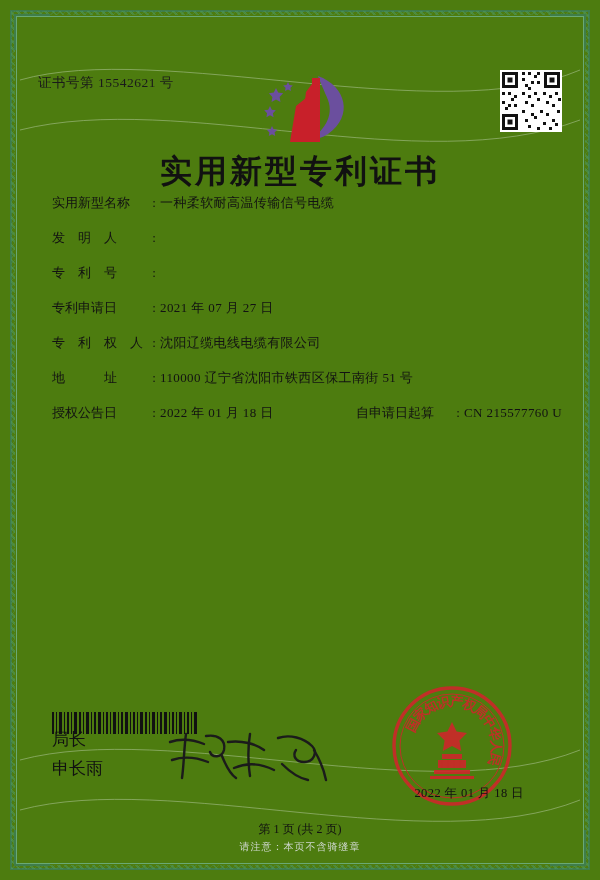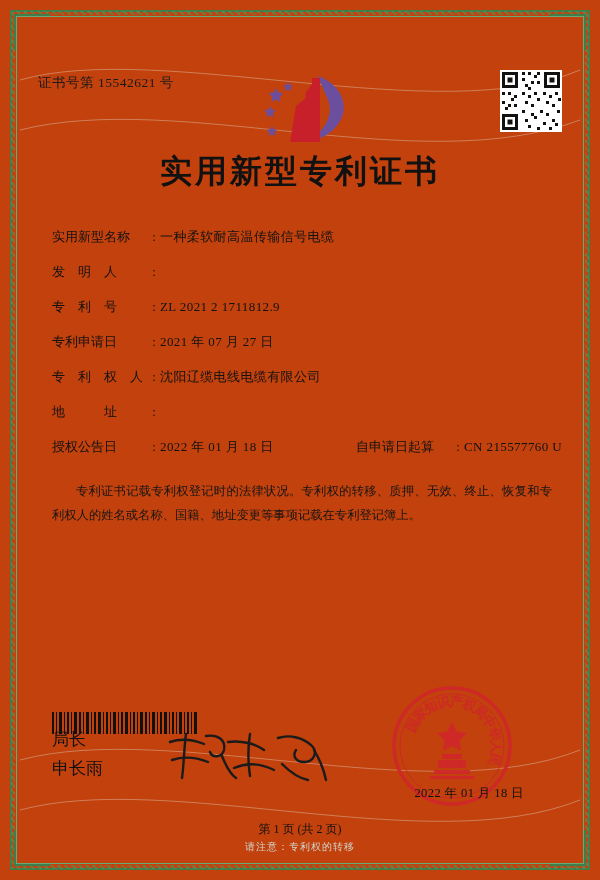--- a/index.html
+++ b/index.html
@@ -7,21 +7,21 @@
     padding: 0;
     background: #ffffff;
   }
   body {
     font-family: "Liberation Serif", "DejaVu Serif", serif;
   }
   .page {
     position: relative;
     width: 600px;
     height: 880px;
-    background: #c2410c;
+    background: #4d7c0f;
     overflow: hidden;
   }
   
   .border-outer {
     position: absolute;
     left: 10px;
     top: 10px;
     right: 10px;
     bottom: 10px;
     border: 2px solid #3f7d4a;
@@ -111,21 +111,20 @@
     margin-top: 10px;
     text-align: center;
     font-size: 32px;
     font-weight: bold;
     letter-spacing: 3px;
     color: #111;
     font-family: Liberation Sans, sans-serif;
   }
 
   .fields {
-    margin-top: 34px;
     padding-left: 18px;
   }
   .field-row {
     display: flex;
     align-items: baseline;
     margin-bottom: 17px;
     font-size: 13px;
     color: #121212;
   }
   .field-label {
@@ -344,53 +343,52 @@
       </div>
 
       <div class="field-row">
         <span class="field-label">发　明　人</span>
         <span class="field-colon">:</span>
       </div>
 
       <div class="field-row">
         <span class="field-label">专　利　号</span>
         <span class="field-colon">:</span>
-        <span class="field-value">ZL 2021 2 1711812.9</span>
       </div>
 
       <div class="field-row">
         <span class="field-label">专利申请日</span>
         <span class="field-colon">:</span>
         <span class="field-value">2021 年 07 月 27 日</span>
       </div>
 
       <div class="field-row">
         <span class="field-label">专　利　权　人</span>
         <span class="field-colon">:</span>
         <span class="field-value">沈阳辽缆电线电缆有限公司</span>
       </div>
 
       <div class="field-row">
         <span class="field-label">地　　　址</span>
         <span class="field-colon">:</span>
+        <span class="field-value">110000 辽宁省沈阳市铁西区保工南街 51 号</span>
       </div>
 
       <div class="field-row dual">
         <span class="field-label">授权公告日</span>
         <span class="field-colon">:</span>
         <span class="field-value">2022 年 01 月 18 日</span>
         <span class="field-label2">自申请日起算</span>
         <span class="field-colon">:</span>
         <span class="field-value">CN 215577760 U</span>
       </div>
 
     </div>
 
     <div class="paragraphs">
-      <p>专利证书记载专利权登记时的法律状况。专利权的转移、质押、无效、终止、恢复和专利权人的姓名或名称、国籍、地址变更等事项记载在专利登记簿上。</p>
     </div>
 
     <div class="barcode">
       <svg viewBox="0 0 148 22" width="148" height="22" preserveAspectRatio="none">
         <g fill="#111">
           <rect x="0" y="0" width="2" height="22"></rect>
             <rect x="4" y="0" width="1" height="22"></rect>
           <rect x="7" y="0" width="3" height="22"></rect>
             <rect x="12" y="0" width="1" height="22"></rect>
           <rect x="15" y="0" width="2" height="22"></rect>
@@ -477,16 +475,16 @@
           <g stroke="#d0252b" stroke-width="1.6">
             <path d="M52 76 v8 M58 76 v8 M64 76 v8 M70 76 v8"></path>
           </g>
         </g>
       </svg>
     </div>
 
     <div class="seal-date">2022 年 01 月 18 日</div>
 
     <div class="page-num">第 1 页 (共 2 页)</div>
-    <div class="footer-faint">请注意：专利权的转移</div>
+    <div class="footer-faint">请注意：本页不含骑缝章</div>
 
   </div>
 </div>
 
 </body></html>

